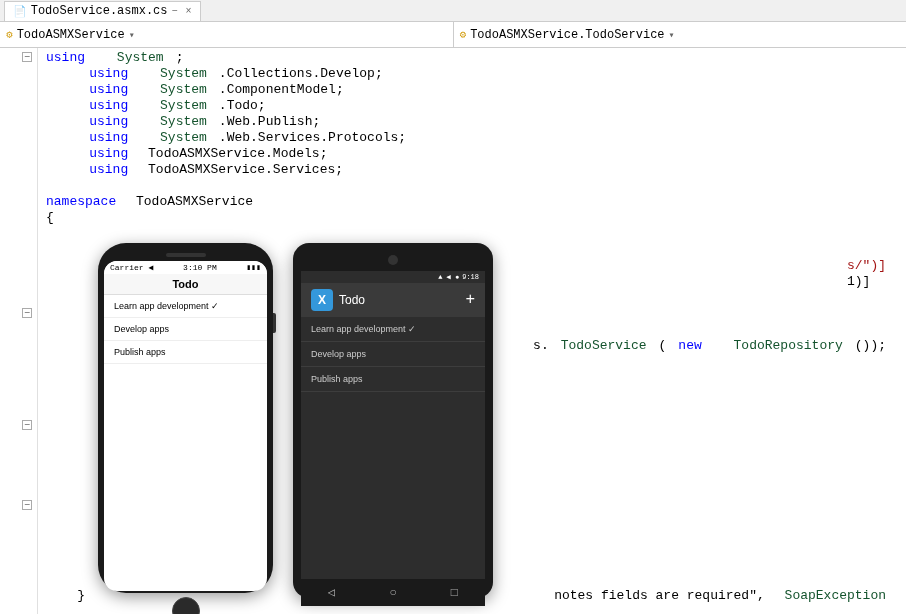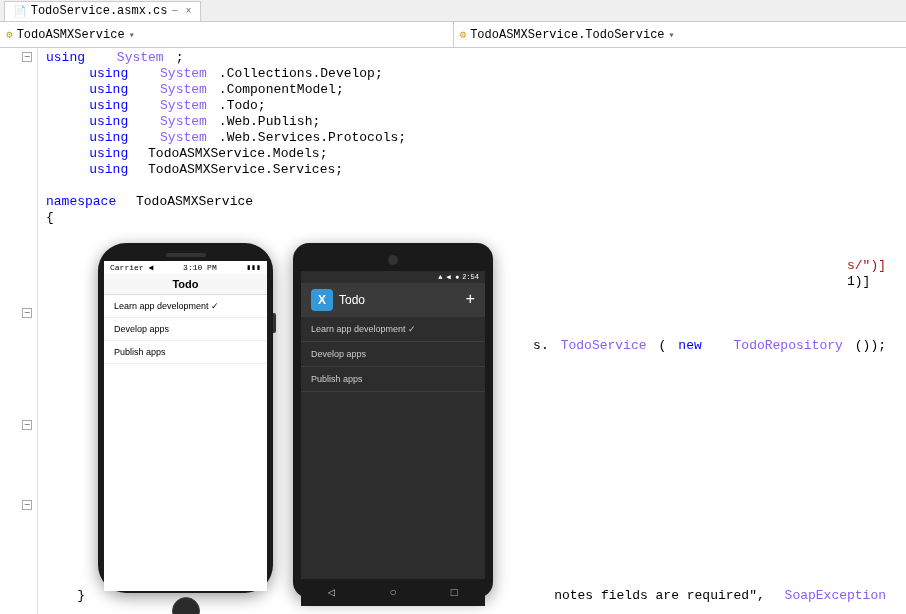--- a/index.html
+++ b/index.html
@@ -116,21 +116,21 @@
       line-height: 16px;
       white-space: pre;
       display: flex;
       align-items: center;
       min-height: 16px;
       gap: 12px;
     }
     .keyword { color: #00f; }
     .string-val { color: #a31515; }
     .plain { color: #000; }
-    .aqua-text { color: #8b5cf6; }
+    .aqua-text { color: #14532d; }
 
     
     .phones-container {
       position: absolute;
       left: 60px;
       top: 195px;
       display: flex;
       gap: 20px;
       z-index: 10;
     }
@@ -140,21 +140,21 @@
       width: 175px;
       height: 350px;
       background: #1a1a1a;
       border-radius: 28px;
       padding: 10px 6px;
       position: relative;
       box-shadow: 0 4px 16px rgba(0,0,0,0.4);
     }
     .iphone-screen {
       background: #fff;
-      border-radius: 0;
+      border-radius: 13px;
       height: 100%;
       overflow: hidden;
       display: flex;
       flex-direction: column;
     }
     .iphone-status-bar {
       background: #fff;
       padding: 2px 6px;
       display: flex;
       justify-content: space-between;
@@ -411,21 +411,21 @@
         </div>
         <div class="iphone-home"></div>
         <div class="iphone-button"></div>
       </div>
 
       <div class="android">
         <div class="android-camera"></div>
         <div class="android-screen">
           <div class="android-status-bar">
             <span>▲ ◀ ●</span>
-            <span>2:54</span>
+            <span>9:18</span>
           </div>
           <div class="android-app-bar">
             <div class="android-app-title">
               <div class="android-x-logo">X</div>
               <span class="android-title-text">Todo</span>
             </div>
             <span class="android-add-btn">+</span>
           </div>
           <div class="android-list-item">
             <span>Learn app development ✓</span>

